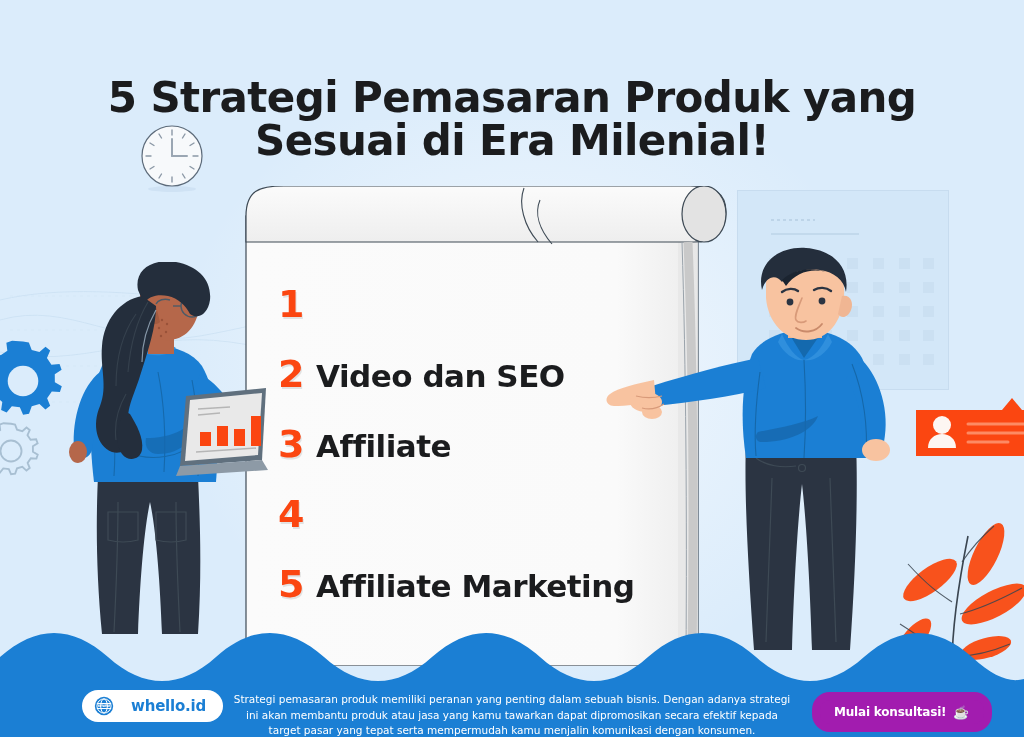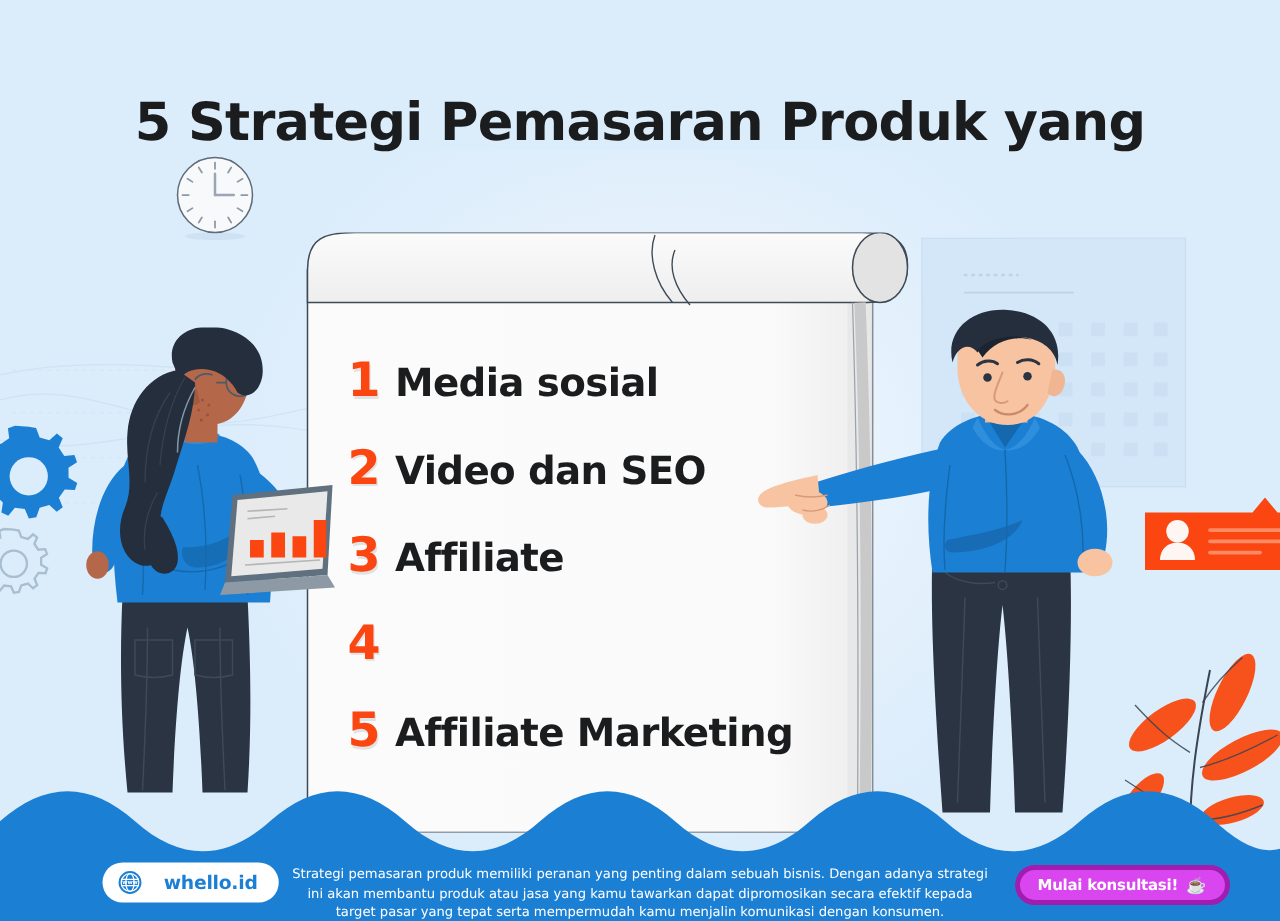--- a/index.html
+++ b/index.html
@@ -152,22 +152,22 @@
     z-index: 60;
     margin-top: 12px;
   }
 
   .cta-button {
     position: absolute;
     left: 812px; top: 692px;
     display: flex;
     align-items: center;
     gap: 7px;
-    background: #d946ef;
-    border: 4px solid #a21caf;
+    background: #a21caf;
+    border: 8px solid #a21caf;
     border-radius: 18px;
     padding: 5px 14px;
     cursor: pointer;
     z-index: 60;
   }
   .cta-label {
     font-family: "DejaVu Sans", sans-serif;
     font-weight: 700;
     font-size: 12px;
     color: #ffffff;
@@ -484,26 +484,26 @@
       <circle cx="216" cy="55" r="3.4"></circle>
     </g>
 
     <path d="M196 52 C192 62 188 70 190 74 C192 77 197 77 200 75" fill="none" stroke="#d89a79" stroke-width="1.6" stroke-linecap="round"></path>
 
     <path d="M190 82 C198 88 210 86 216 78" fill="none" stroke="#c98a6a" stroke-width="1.8" stroke-linecap="round"></path>
   </svg>
 
   <h1 class="title">
     <span class="line1">5 Strategi Pemasaran Produk yang</span>
+    <span class="line2">Sesuai di Era Milenial!</span>
   </h1>
 
   <div class="list">
     <div class="list-item">
       <span class="list-num">1</span>
-      <span class="list-label">Media sosial</span>
     </div>
     <div class="list-item">
       <span class="list-num">2</span>
       <span class="list-label">Video dan SEO</span>
     </div>
     <div class="list-item">
       <span class="list-num">3</span>
       <span class="list-label">Affiliate</span>
     </div>
     <div class="list-item">

